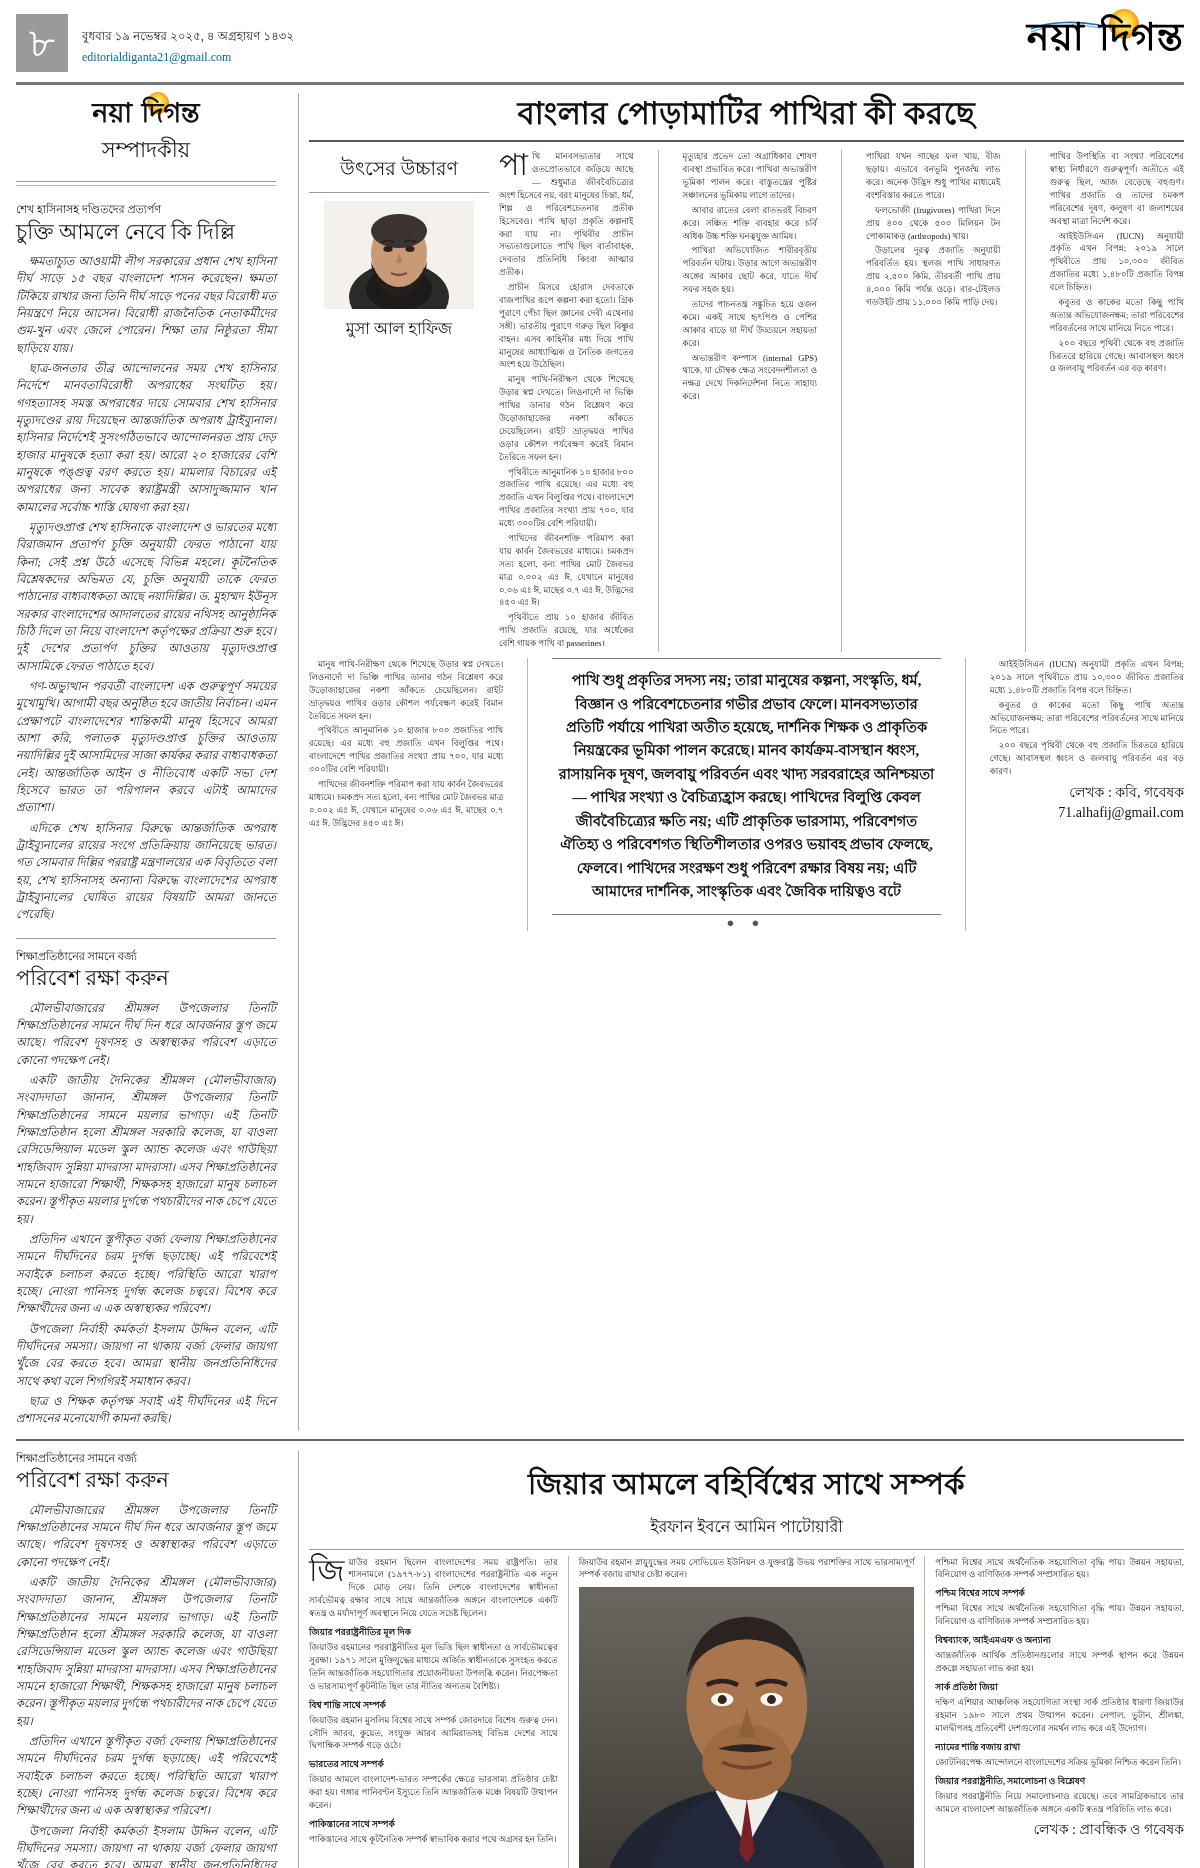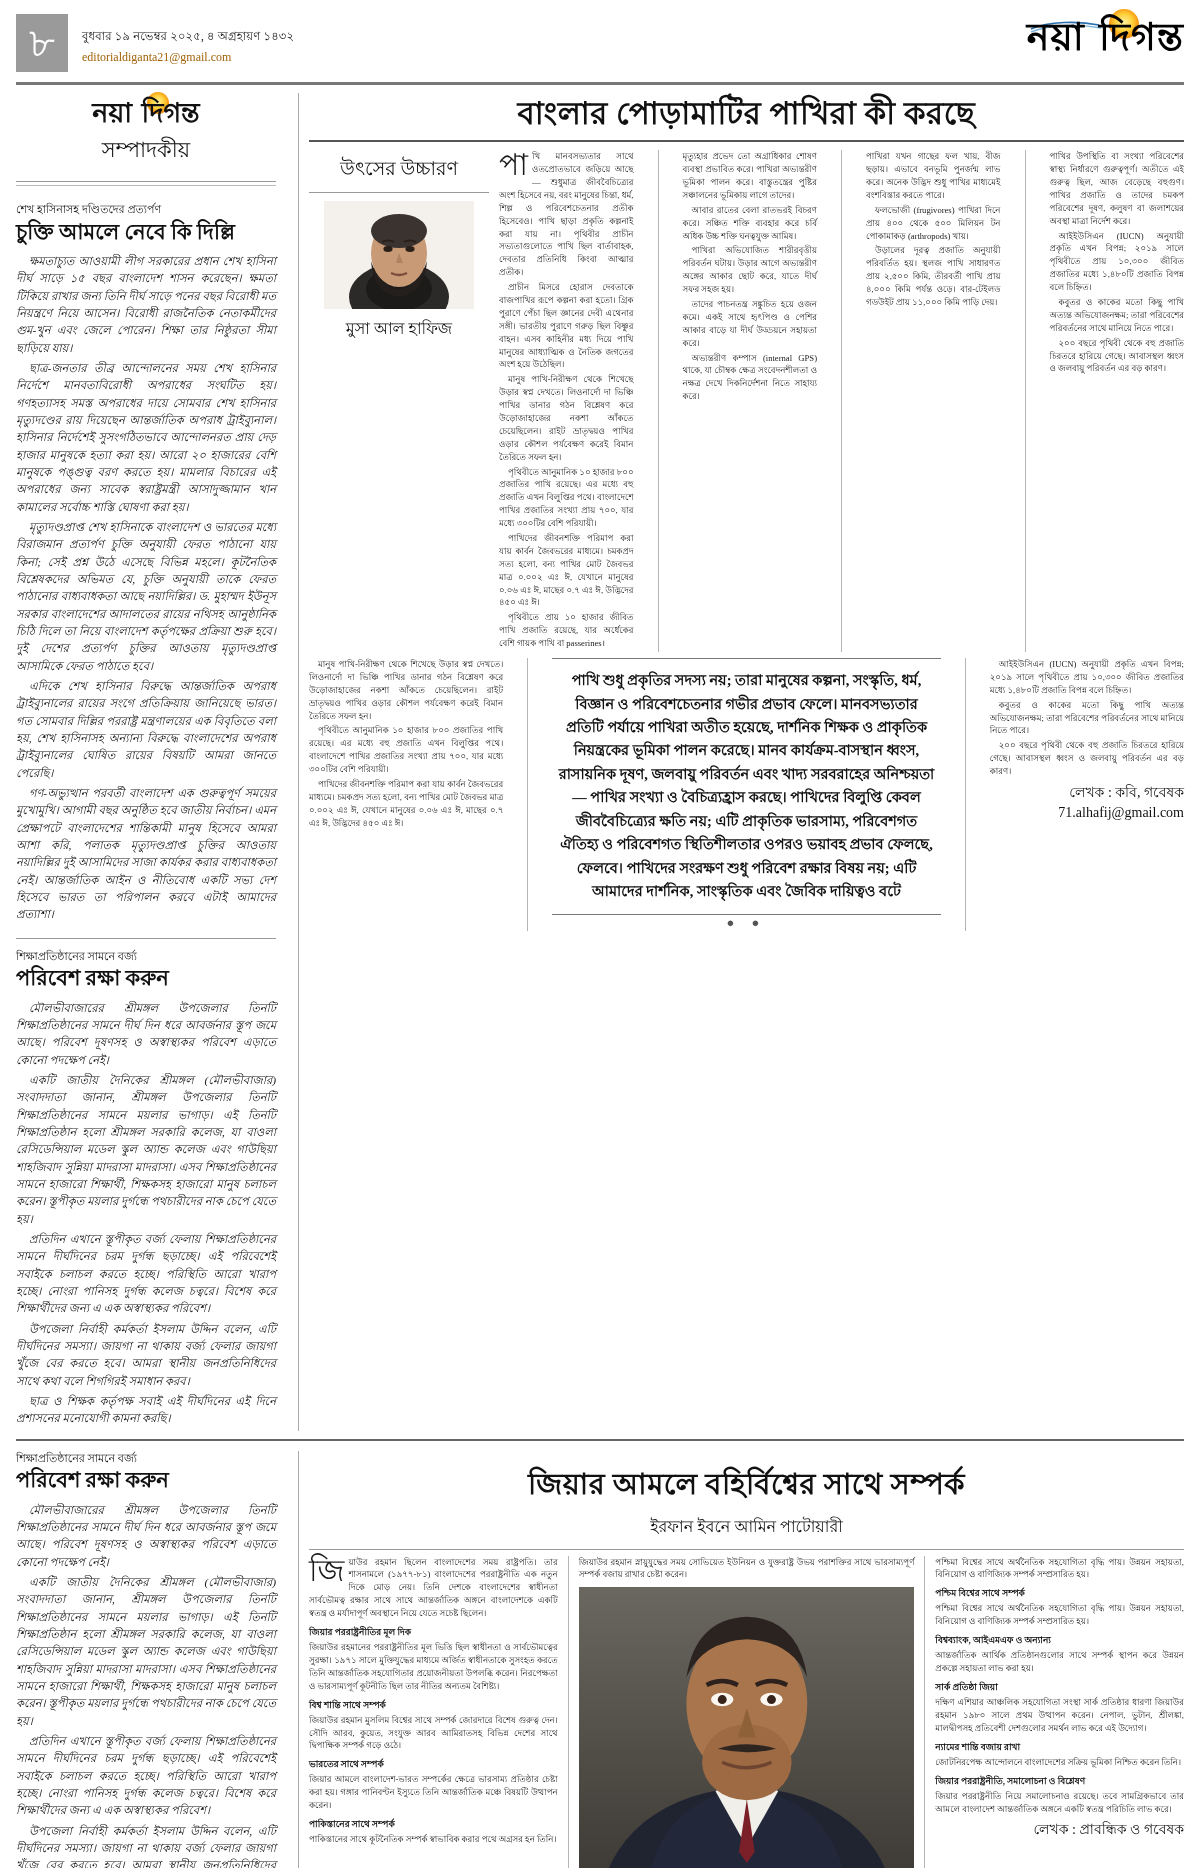--- a/index.html
+++ b/index.html
@@ -17,21 +17,21 @@
   
   .masthead { display:flex; align-items:flex-start; justify-content:space-between; height:62px; }
   .mh-left { display:flex; align-items:flex-start; gap:14px; }
   .mh-badge {
     width:52px; height:58px; background:#9a9a9a; color:#fff;
     display:flex; align-items:center; justify-content:center;
     font-size:40px; font-family:"DejaVu Serif", serif; line-height:1;
   }
   .mh-dateline { padding-top:14px; }
   .mh-date { font-size:11.5px; letter-spacing:.2px; color:#111; margin-bottom:3px; }
-  .mh-mail { font-size:12px; color:#a16207; }
+  .mh-mail { font-size:12px; color:#0369a1; }
   .mh-logo { position:relative; padding-top:4px; text-align:right; }
   .logo-wrap { position:relative; display:inline-block; }
   .logo-sun {
     position:absolute; left:52%; top:-9px; width:30px; height:30px; border-radius:50%;
     background:radial-gradient(circle at 50% 45%, #fff2a0 0%, #ffd13b 38%, #f79a12 64%, #e8620c 100%);
   }
   .logo-text {
     position:relative; z-index:2;
     font-size:38px; font-weight:bold; letter-spacing:1px;
     font-family:"DejaVu Sans", sans-serif; color:#000; line-height:1;
@@ -55,21 +55,21 @@
     background:radial-gradient(circle at 50% 45%, #fff2a0 0%, #ffd13b 38%, #f79a12 64%, #e8620c 100%);
   }
   .ed-logo-text { position:relative; z-index:2; font-size:27px; font-weight:bold;
     font-family:"DejaVu Sans", sans-serif; line-height:1; }
   .ed-kicker { text-align:center; font-size:21px; margin-top:8px; font-family:"Liberation Serif",serif; }
   .hr-thin { height:1px; background:#999; margin:10px 0 0; }
   .hr-thin2 { height:1px; background:#bbb; margin:3px 0 0; }
 
   .ed-item { margin-top:16px; }
   .ed-sub { font-size:11px; line-height:1.35; margin-bottom:2px;font-family:Liberation Serif, serif; }
-  .ed-title { font-size:21px; line-height:1.25; font-weight:bold; margin:0 0 8px; }
+  .ed-title { font-size:21px; line-height:1.25; font-weight:normal; margin:0 0 8px; }
   .ed-body p {
     margin:0 0 3px; font-size:11.4px; line-height:1.52; text-align:justify;
     text-justify:inter-word; hyphens:auto;
   }
   .ed-body p.ind { text-indent:13px;font-style:italic; }
 
   
   .art-head { font-size:31px; text-align:center; letter-spacing:.5px; line-height:1.2; margin:2px 0 0; }
   .art-rule { height:2px; background:#555; margin-top:8px; }
 
@@ -153,22 +153,22 @@
       <div class="hr-thin"></div>
       <div class="hr-thin2"></div>
 
       <div class="ed-item">
         <div class="ed-sub">শেখ হাসিনাসহ দণ্ডিতদের প্রত্যর্পণ</div>
         <div class="ed-title">চুক্তি আমলে নেবে কি দিল্লি</div>
         <div class="ed-body">
           <p class="ind">ক্ষমতাচ্যুত আওয়ামী লীগ সরকারের প্রধান শেখ হাসিনা দীর্ঘ সাড়ে ১৫ বছর বাংলাদেশ শাসন করেছেন। ক্ষমতা টিকিয়ে রাখার জন্য তিনি দীর্ঘ সাড়ে পনের বছর বিরোধী মত নিয়ন্ত্রণে নিয়ে আসেন। বিরোধী রাজনৈতিক নেতাকর্মীদের গুম-খুন এবং জেলে পোরেন। শিক্ষা তার নিষ্ঠুরতা সীমা ছাড়িয়ে যায়।</p>
           <p class="ind">ছাত্র-জনতার তীব্র আন্দোলনের সময় শেখ হাসিনার নির্দেশে মানবতাবিরোধী অপরাধের সংঘটিত হয়। গণহত্যাসহ সমস্ত অপরাধের দায়ে সোমবার শেখ হাসিনার মৃত্যুদণ্ডের রায় দিয়েছেন আন্তর্জাতিক অপরাধ ট্রাইব্যুনাল। হাসিনার নির্দেশেই সুসংগঠিতভাবে আন্দোলনরত প্রায় দেড় হাজার মানুষকে হত্যা করা হয়। আরো ২০ হাজারের বেশি মানুষকে পঙ্গুত্ব বরণ করতে হয়। মামলার বিচারের এই অপরাধের জন্য সাবেক স্বরাষ্ট্রমন্ত্রী আসাদুজ্জামান খান কামালের সর্বোচ্চ শাস্তি ঘোষণা করা হয়।</p>
           <p class="ind">মৃত্যুদণ্ডপ্রাপ্ত শেখ হাসিনাকে বাংলাদেশ ও ভারতের মধ্যে বিরাজমান প্রত্যর্পণ চুক্তি অনুযায়ী ফেরত পাঠানো যায় কিনা; সেই প্রশ্ন উঠে এসেছে বিভিন্ন মহলে। কূটনৈতিক বিশ্লেষকদের অভিমত যে, চুক্তি অনুযায়ী তাকে ফেরত পাঠানোর বাধ্যবাধকতা আছে নয়াদিল্লির। ড. মুহাম্মদ ইউনূস সরকার বাংলাদেশের আদালতের রায়ের নথিসহ আনুষ্ঠানিক চিঠি দিলে তা নিয়ে বাংলাদেশ কর্তৃপক্ষের প্রক্রিয়া শুরু হবে। দুই দেশের প্রত্যর্পণ চুক্তির আওতায় মৃত্যুদণ্ডপ্রাপ্ত আসামিকে ফেরত পাঠাতে হবে।</p>
+          <p class="ind">গণ-অভ্যুত্থান পরবর্তী বাংলাদেশ এক গুরুত্বপূর্ণ সময়ের মুখোমুখি। আগামী বছর অনুষ্ঠিত হবে জাতীয় নির্বাচন। এমন প্রেক্ষাপটে বাংলাদেশের শান্তিকামী মানুষ হিসেবে আমরা আশা করি, পলাতক মৃত্যুদণ্ডপ্রাপ্ত চুক্তির আওতায় নয়াদিল্লির দুই আসামিদের সাজা কার্যকর করার বাধ্যবাধকতা নেই। আন্তর্জাতিক আইন ও নীতিবোধ একটি সভ্য দেশ হিসেবে ভারত তা পরিপালন করবে এটাই আমাদের প্রত্যাশা।</p>
           <p class="ind">এদিকে শেখ হাসিনার বিরুদ্ধে আন্তর্জাতিক অপরাধ ট্রাইব্যুনালের রায়ের সংগে প্রতিক্রিয়ায় জানিয়েছে ভারত। গত সোমবার দিল্লির পররাষ্ট্র মন্ত্রণালয়ের এক বিবৃতিতে বলা হয়, শেখ হাসিনাসহ অন্যান্য বিরুদ্ধে বাংলাদেশের অপরাধ ট্রাইব্যুনালের ঘোষিত রায়ের বিষয়টি আমরা জানতে পেরেছি।</p>
-          <p class="ind">গণ-অভ্যুত্থান পরবর্তী বাংলাদেশ এক গুরুত্বপূর্ণ সময়ের মুখোমুখি। আগামী বছর অনুষ্ঠিত হবে জাতীয় নির্বাচন। এমন প্রেক্ষাপটে বাংলাদেশের শান্তিকামী মানুষ হিসেবে আমরা আশা করি, পলাতক মৃত্যুদণ্ডপ্রাপ্ত চুক্তির আওতায় নয়াদিল্লির দুই আসামিদের সাজা কার্যকর করার বাধ্যবাধকতা নেই। আন্তর্জাতিক আইন ও নীতিবোধ একটি সভ্য দেশ হিসেবে ভারত তা পরিপালন করবে এটাই আমাদের প্রত্যাশা।</p>
         </div>
       </div>
 
       <div class="hr-thin" style="margin-top:14px"></div>
 
       <div class="ed-item" style="margin-top:10px">
         <div class="ed-sub">শিক্ষাপ্রতিষ্ঠানের সামনে বর্জ্য</div>
         <div class="ed-title">পরিবেশ রক্ষা করুন</div>
         <div class="ed-body">
           <p class="ind">মৌলভীবাজারের শ্রীমঙ্গল উপজেলার তিনটি শিক্ষাপ্রতিষ্ঠানের সামনে দীর্ঘ দিন ধরে আবর্জনার স্তূপ জমে আছে। পরিবেশ দূষণসহ ও অস্বাস্থ্যকর পরিবেশ এড়াতে কোনো পদক্ষেপ নেই।</p>

